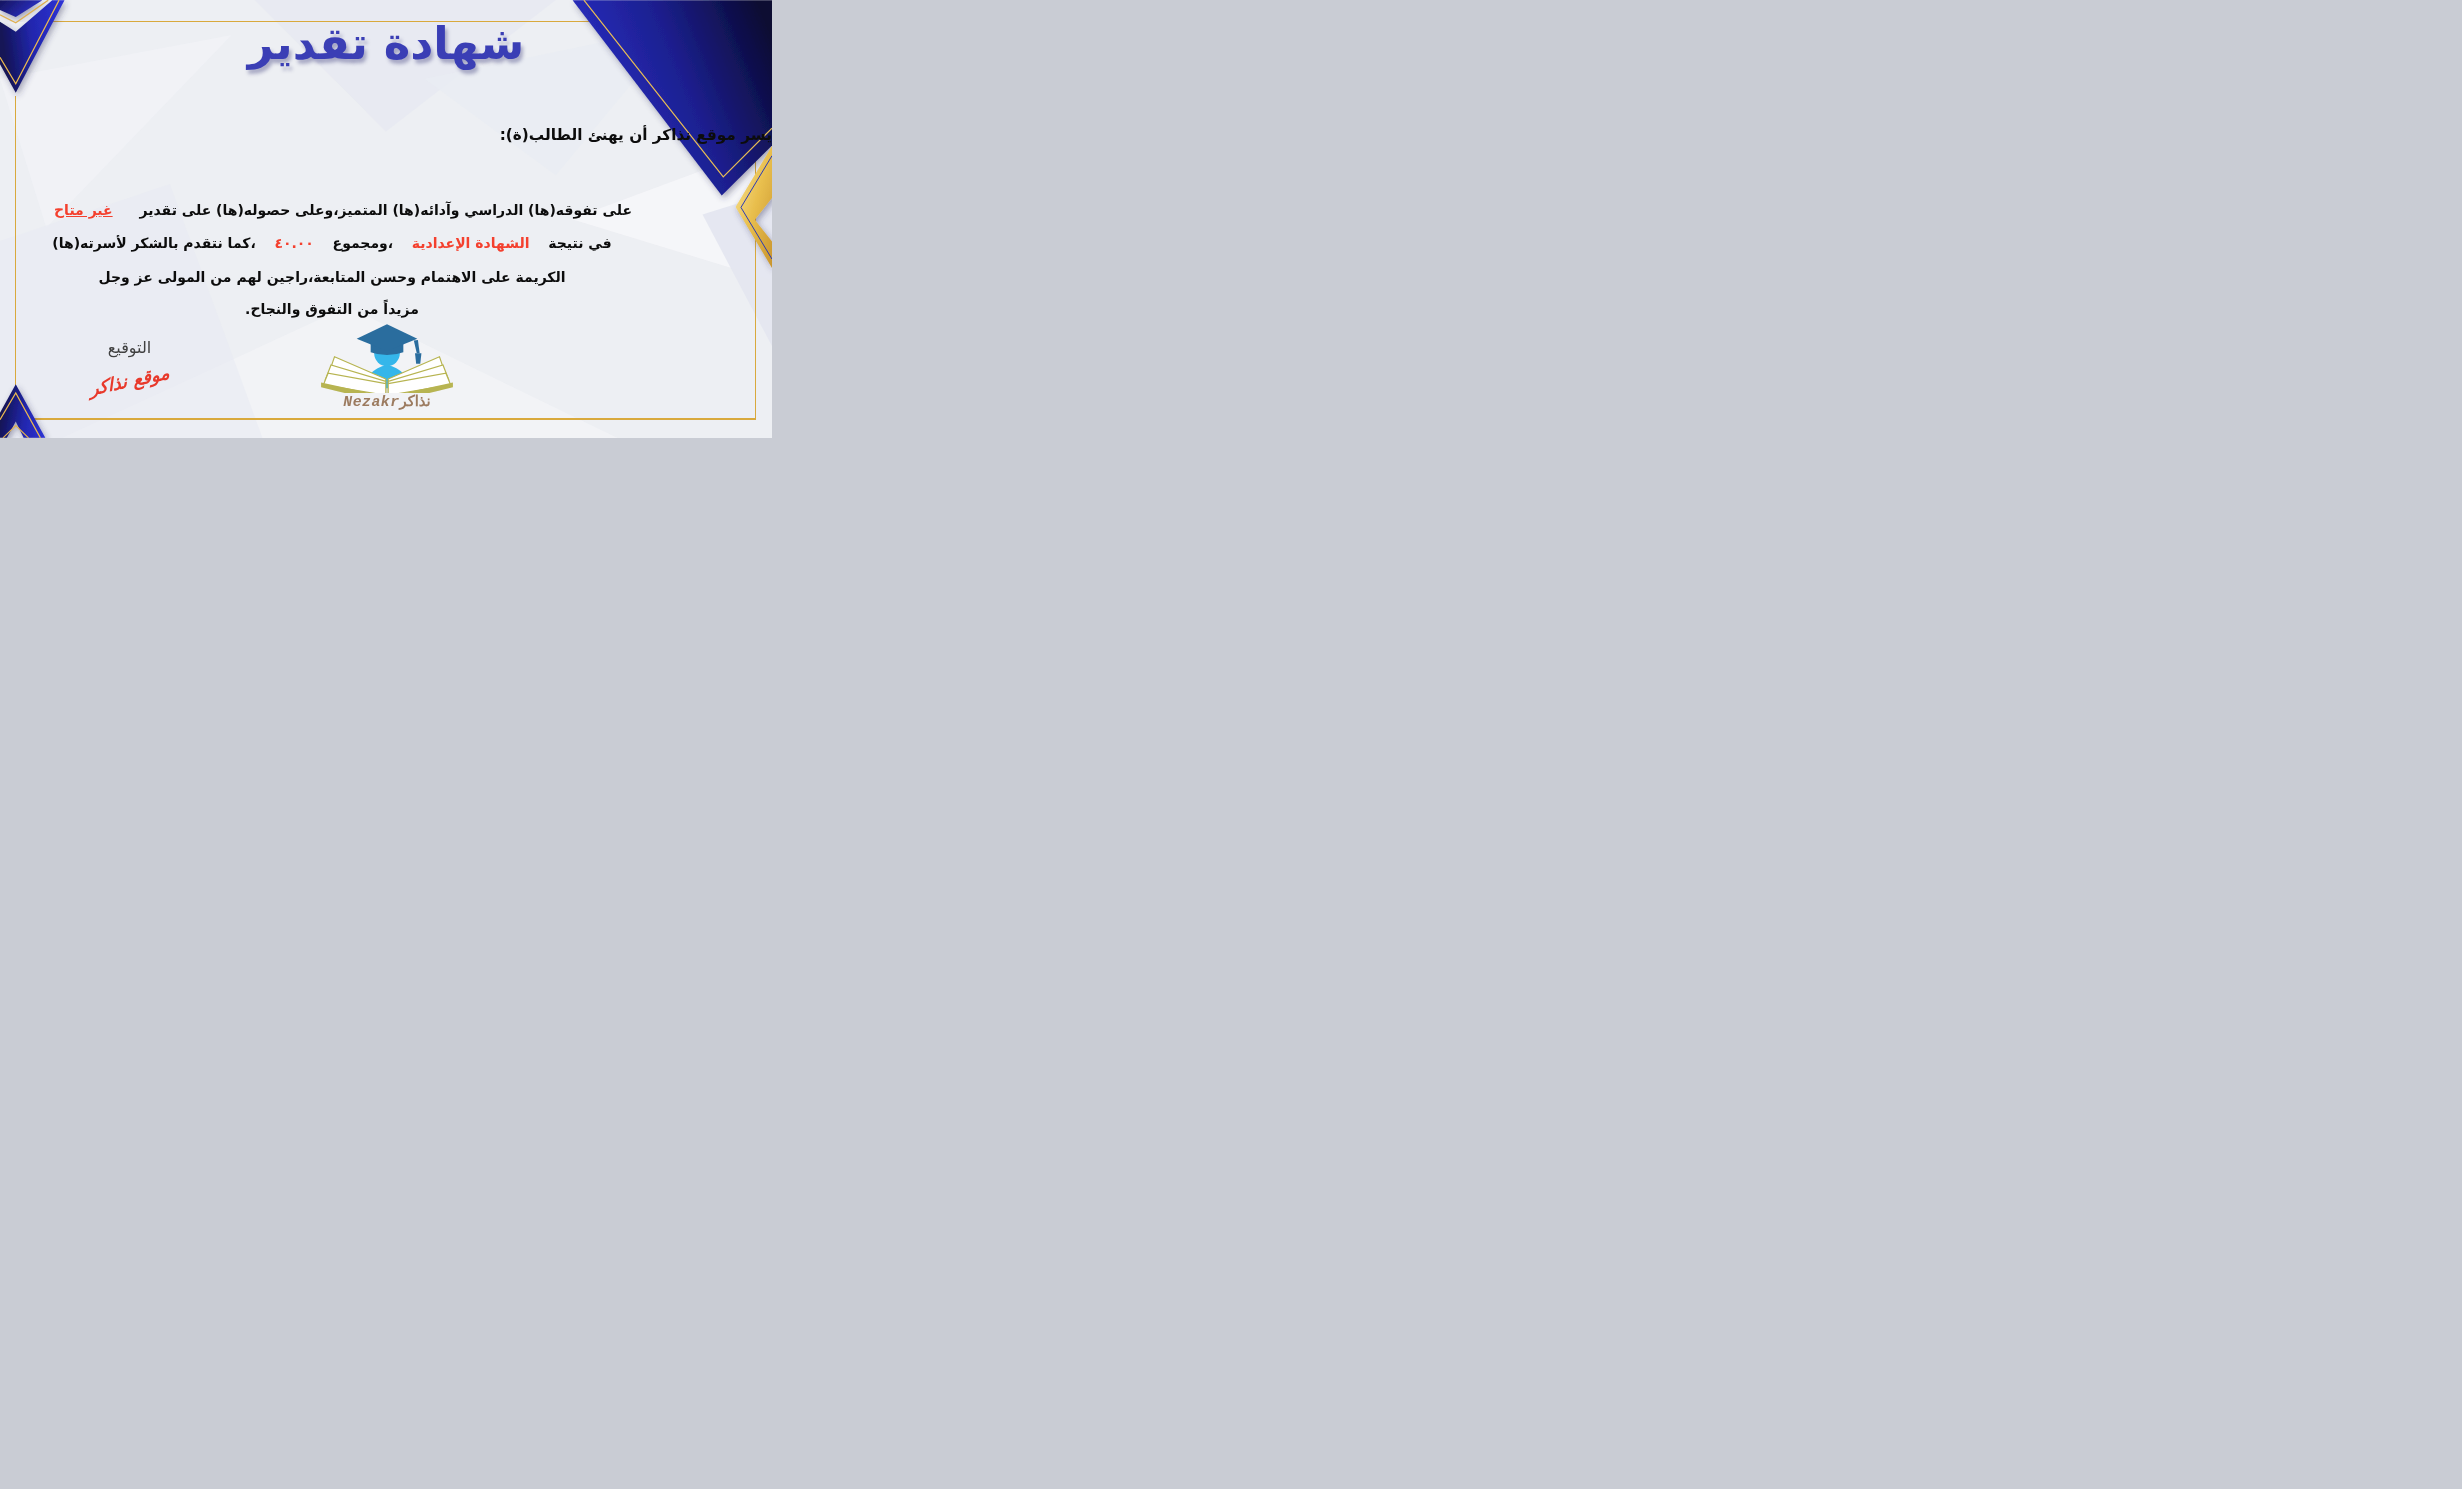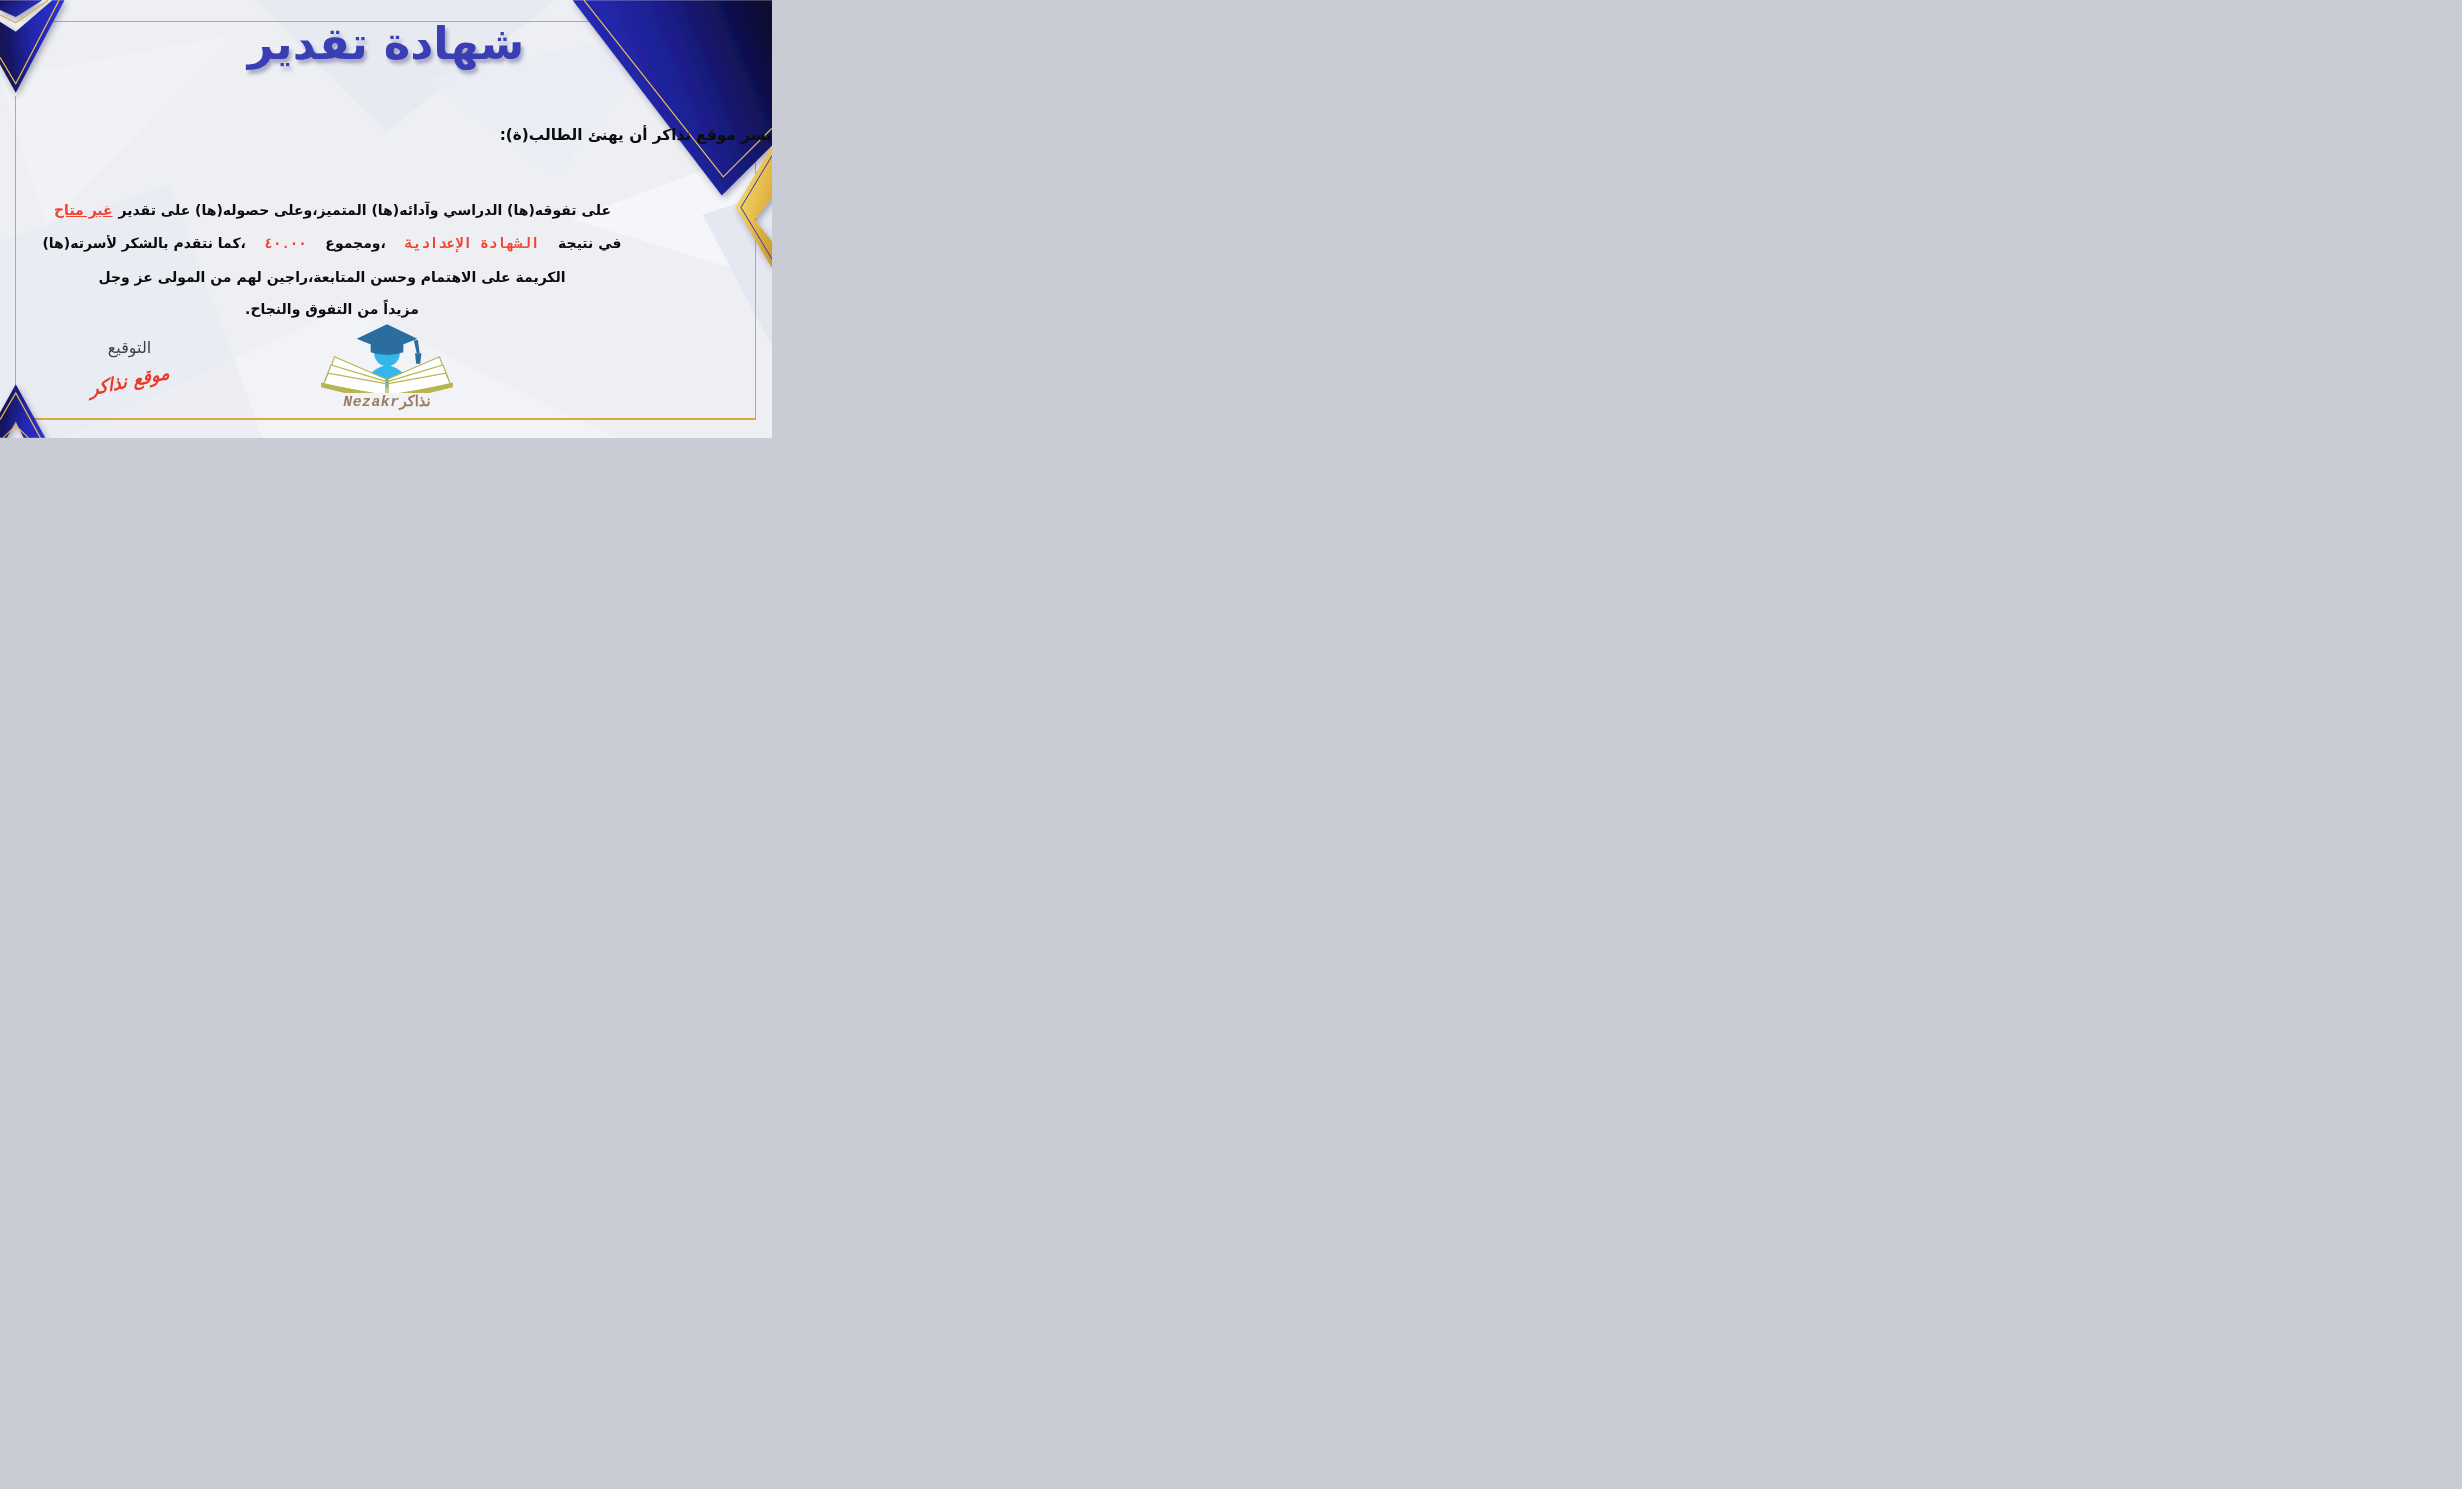--- a/index.html
+++ b/index.html
@@ -31,22 +31,22 @@
   .title{
     top:16.7px; font-size:45px; color:#3a3eb5; letter-spacing:1px;
     text-shadow:2.5px 3.9px 3.9px rgba(40,40,110,.35);
     padding-left:39px;
   }
   .intro{top:126px; font-size:15.3px;text-align:right;}
   .name {top:162px; font-size:15.8px; color:#f4402e;}
   .b1{top:198px;} .b2{top:231px;} .b3{top:265px;} .b4{top:297px;}
   .bodyline{font-size:14px; padding:0 54px; line-height:25.6px;}
   .red{color:#f4402e;}
-  .gap{margin:0 13.8px;font-family:Liberation Mono, monospace;}
-  .gap-sm{margin:0 1px;text-decoration:underline;}
+  .gap{margin:0 13.8px;}
+  .gap-sm{margin:0 22px;text-decoration:underline;}
   
   .sig-block{position:absolute; left:58px; top:338px; width:143px; text-align:center; z-index:4;}
   .sig-label{font-size:16px; font-weight:normal; color:#404040;}
   .sig-script{
     margin-top:12.8px; font-size:18px; color:#e8392b; font-style:italic;
     transform:rotate(-12deg) skewX(-6deg); transform-origin:center;
     font-weight:bold;
   }
   
   .logo{position:absolute; left:317px; top:323px; width:140px; text-align:center; z-index:4;}

